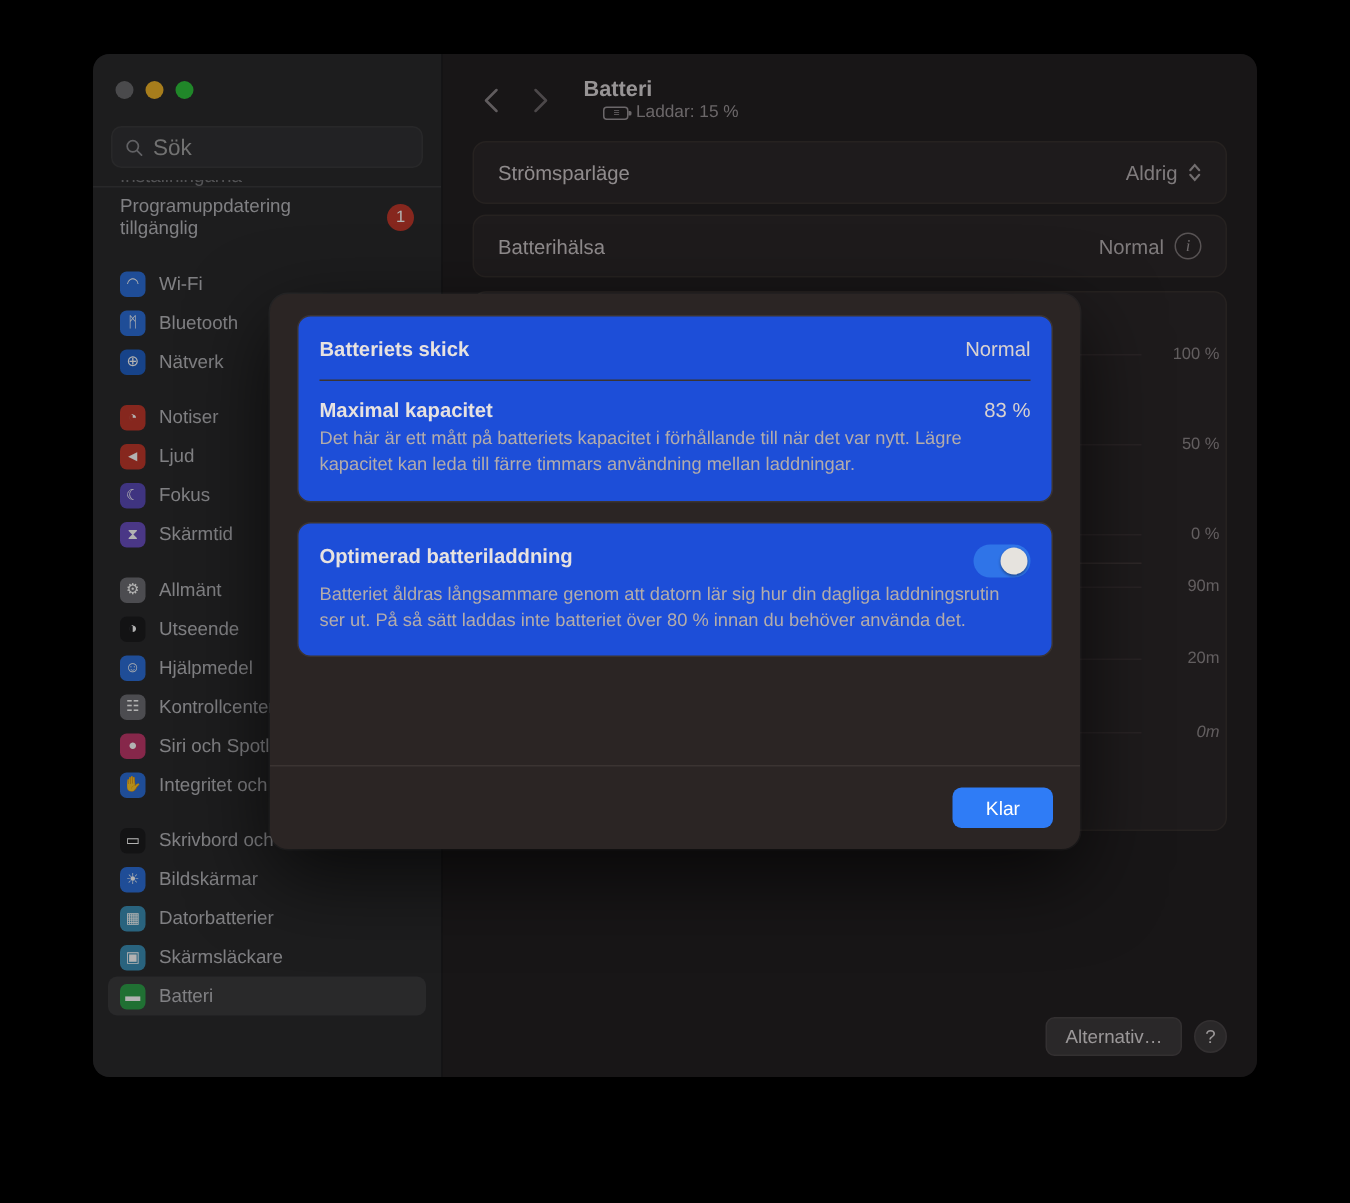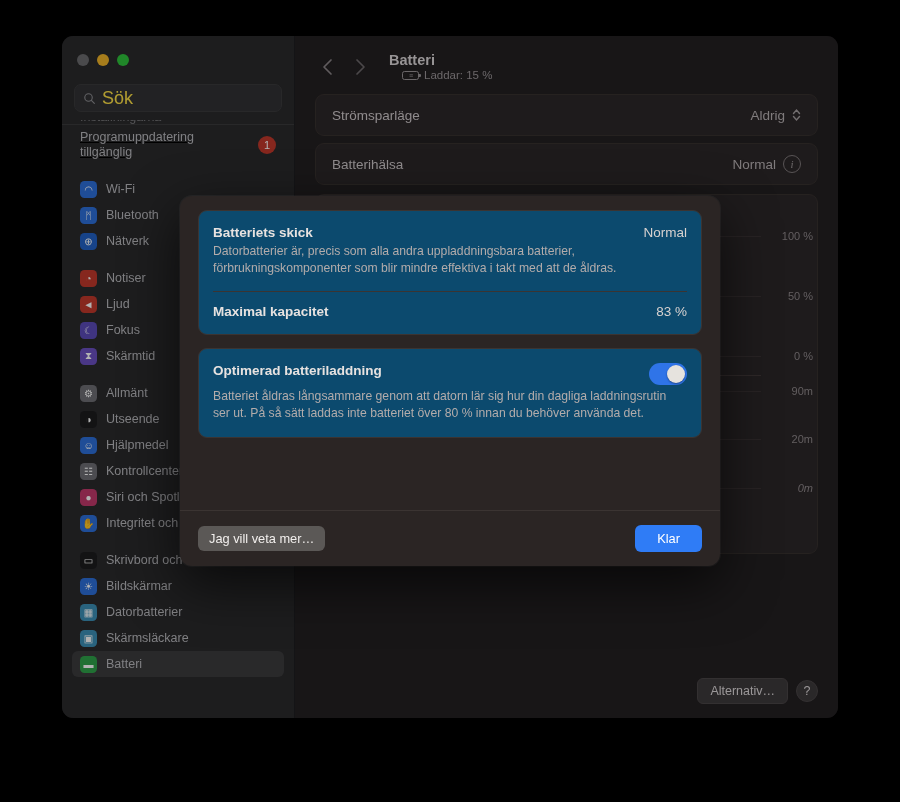--- a/index.html
+++ b/index.html
@@ -42,21 +42,21 @@
 
   #search-wrap { padding: 6px 12px 8px 12px; }
   #search {
     height: 28px;
     background: #323234;
     border: 1px solid #3a3a3c;
     border-radius: 7px;
     display: flex; align-items: center;
     padding: 0 8px; gap: 6px;
   }
-  #search .ph { font-size: 18px; color: #fde047; }
+  #search .ph { font-size: 15px; color: #a3a3a3; }
   .mag { width: 13px; height: 13px; flex: none; }
 
   #nav {
     flex: 1;
     overflow: hidden;
     padding: 0 10px;
     position: relative;
   }
   .nav-sep {
     height: 1px; background: #3a3a3c;
@@ -66,21 +66,21 @@
     margin-top: -10px;
   }
   .row {
     display: flex; align-items: center;
     gap: 9px;
     height: 26px;
     padding: 0 8px;
     border-radius: 6px;
     position: relative;
   }
-  .row.tall { height: 40px; text-decoration: underline; }
+  .row.tall { height: 40px; }
   .row.selected { background: #3b3b3d; }
   .row .lbl {
     font-size: 12.5px; color: #b8b8bc;
     white-space: nowrap;
     line-height: 1.18;
   }
   .row.tall .lbl { white-space: normal; max-width: 150px; }
   .ico {
     width: 17px; height: 17px; border-radius: 4.5px;
     flex: none;
@@ -240,21 +240,21 @@
     left: 180px; top: 196px;
     width: 540px; height: 370px;
     background: #2b2524;
     border-radius: 12px;
     box-shadow: 0 18px 54px rgba(0,0,0,.68), 0 0 0 1px rgba(255,255,255,.05);
     overflow: hidden;
     display: flex; flex-direction: column;
   }
   #sheet-body { padding: 14px 18px 0 18px; }
   .panel {
-    background: #0c4a6e;
+    background: #1d4ed8;
     border: 1px solid #3b3432;
     border-radius: 9px;
     padding: 2px 14px;
   }
   .panel + .panel { margin-top: 13px; }
   .sec { padding: 12px 0 13px 0; }
   .sec + .sec { border-top: 1px solid #3b3432; }
   .sec-head { display: flex; align-items: flex-start; }
   .sec-title {
     font-size: 13.5px; font-weight: bold; color: #e7e2e0;
@@ -523,41 +523,40 @@
 
 <div id="sheet">
   <div id="sheet-body">
 
     <div class="panel">
       <div class="sec">
         <div class="sec-head">
           <span class="sec-title">Batteriets skick</span>
           <span class="sec-value">Normal</span>
         </div>
-        <div class="sec-desc">Datorbatterier är, precis som alla andra uppladdningsbara batterier, förbrukningskomponenter som blir mindre effektiva i takt med att de åldras.</div>
       </div>
       <div class="sec">
         <div class="sec-head">
           <span class="sec-title">Maximal kapacitet</span>
           <span class="sec-value">83 %</span>
         </div>
+        <div class="sec-desc">Det här är ett mått på batteriets kapacitet i förhållande till när det var nytt. Lägre kapacitet kan leda till färre timmars användning mellan laddningar.</div>
       </div>
     </div>
 
     <div class="panel">
       <div class="sec">
         <div class="sec-head">
           <span class="sec-title">Optimerad batteriladdning</span>
           <span class="toggle">
               <span class="knob"></span>
             </span>
         </div>
         <div class="sec-desc">Batteriet åldras långsammare genom att datorn lär sig hur din dagliga laddningsrutin ser ut. På så sätt laddas inte batteriet över 80 % innan du behöver använda det.</div>
       </div>
     </div>
 
   </div>
 
   <div id="sheet-foot">
-    <button class="btn-plain">Jag vill veta mer…</button>
     <button class="btn-primary">Klar</button>
   </div>
 </div>
 
 </body></html>

